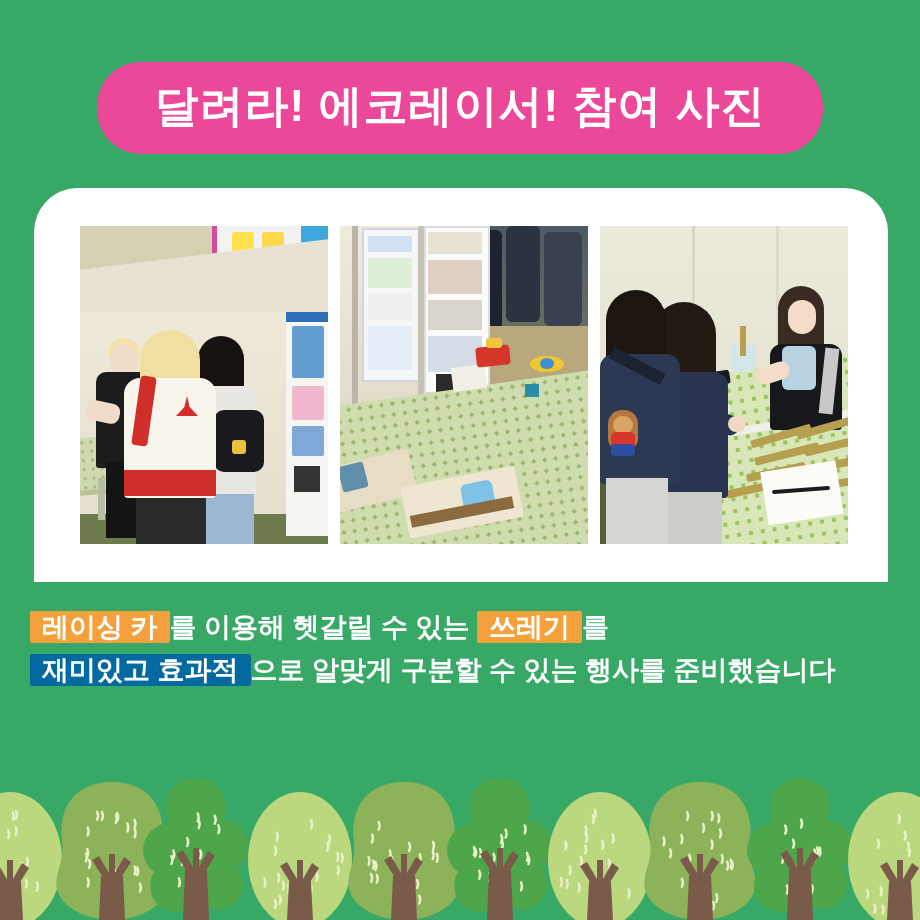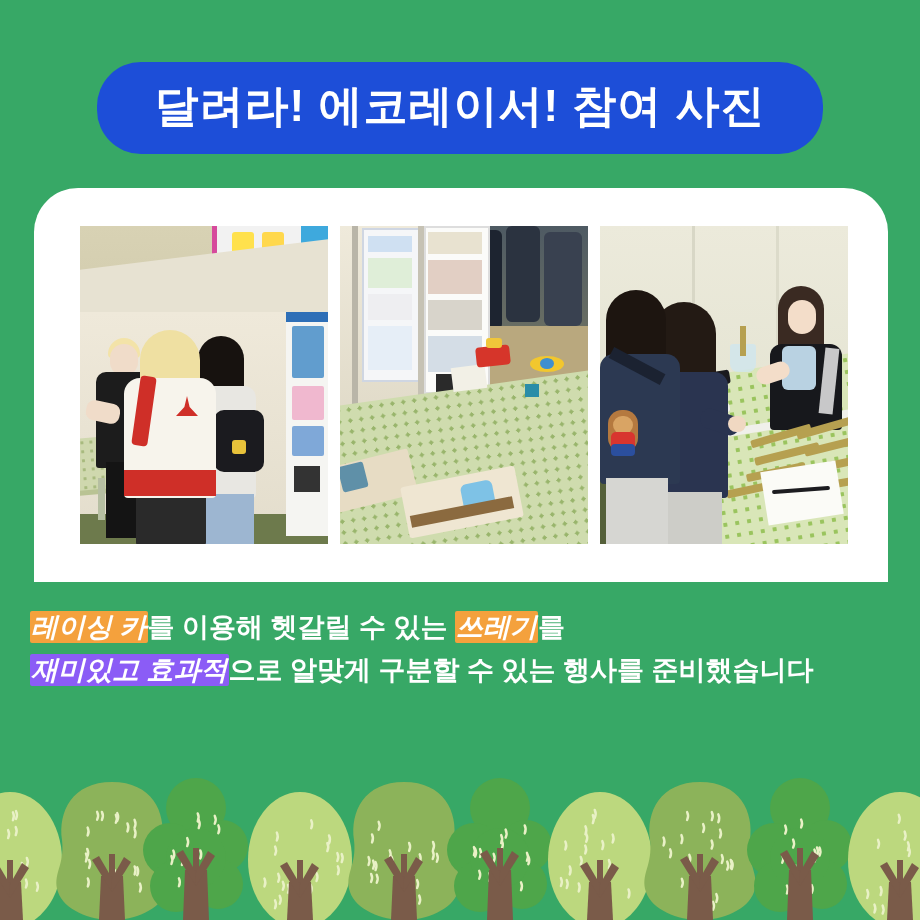--- a/index.html
+++ b/index.html
@@ -6,21 +6,21 @@
   body{
     width:920px;height:920px;overflow:hidden;
     font-family:"Liberation Sans","DejaVu Sans",sans-serif;
     background:#37a866;position:relative;
   }
   #card{position:absolute;inset:0;background:#37a866;overflow:hidden;}
 
   
   .header-wrap{position:absolute;left:0;top:62px;width:920px;display:flex;justify-content:center;}
   .title-pill{
-    background:#1d4ed8;border-radius:44px;
+    background:#ec4899;border-radius:44px;
     padding:22px 58px 26px;display:inline-block;
   }
   .title-text{
     color:#ffffff;font-size:44px;font-weight:bold;letter-spacing:1px;
     white-space:nowrap;line-height:1;
   }
 
   
   .photo-card{
     position:absolute;left:34px;top:188px;width:854px;height:394px;
@@ -159,21 +159,21 @@
   .p3-marker{left:86px;top:180px;width:44px;height:9px;background:#f2f2ef;transform:rotate(-9deg);border-radius:3px;}
   .p3-markerA{left:78px;top:170px;width:20px;height:7px;background:#e0554f;transform:rotate(-18deg);border-radius:3px;}
   .p3-markerB{left:74px;top:202px;width:22px;height:7px;background:#e46a62;transform:rotate(-40deg);border-radius:3px;}
 
   
   .body-text{position:absolute;left:30px;top:606px;width:860px;}
   .btline{
     color:#ffffff;font-size:27px;font-weight:bold;line-height:43px;
     white-space:nowrap;
   }
-  .hl{background:#f4a13d;color:#ffffff;padding:1px 1px;border-radius:2px;font-style:italic;}
+  .hl{background:#f4a13d;color:#ffffff;padding:1px 12px;border-radius:2px;}
 
   
   .trees{position:absolute;left:0;bottom:0;width:920px;height:165px;overflow:hidden;}
 </style>
 </head>
 <body>
 
 <div id="card">
 
   <div class="header-wrap">
@@ -308,21 +308,21 @@
         <div class="abs p3-bear-face"></div>
         <div class="abs p3-bear-body"></div>
         <div class="abs p3-bear-leg"></div>
       </div>
 
     </div>
   </div>
 
   <div class="body-text">
     <div class="btline"><span class="hl" style="background: rgb(244, 161, 61);">레이싱 카</span><span>를 이용해 헷갈릴 수 있는 </span><span class="hl" style="background: rgb(244, 161, 61);">쓰레기</span><span>를</span></div>
-    <div class="btline"><span class="hl" style="background: #8b5cf6;">재미있고 효과적</span><span>으로 알맞게 구분할 수 있는 행사를 준비했습니다</span></div>
+    <div class="btline"><span class="hl" style="background: #0369a1;">재미있고 효과적</span><span>으로 알맞게 구분할 수 있는 행사를 준비했습니다</span></div>
   </div>
 
   <div class="trees">
     <svg width="920" height="165" viewBox="0 0 920 165">
       <defs>
         <g id="spk">
           <path d="M0 0 q2 4 0 8" stroke="#e8f0c4" stroke-width="2.6" fill="none" stroke-linecap="round"></path>
         </g>
       </defs>
       <g id="trees-group">

